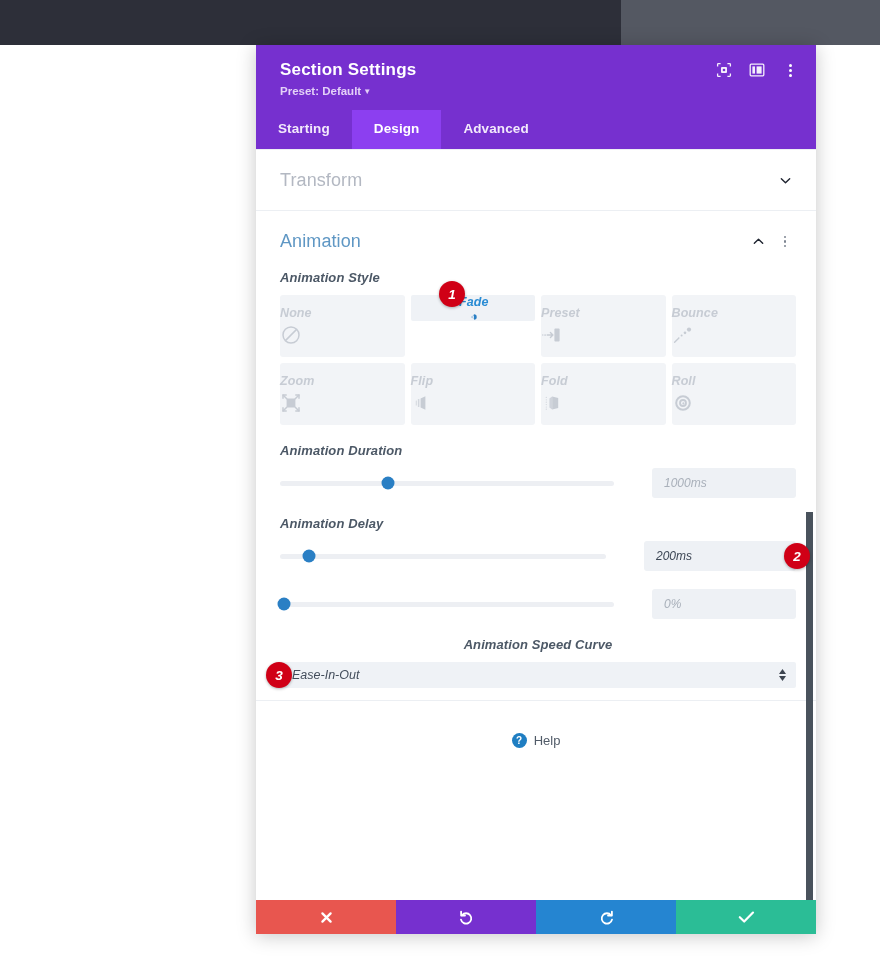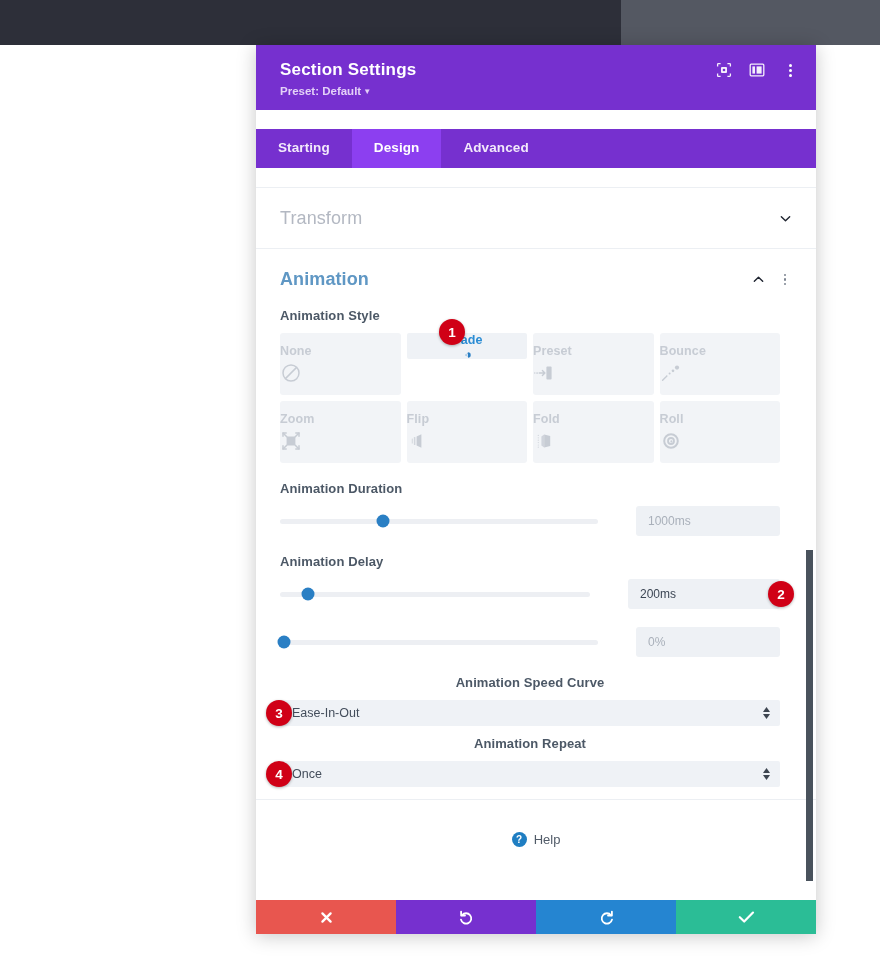--- a/index.html
+++ b/index.html
@@ -20,21 +20,20 @@
   }
   #page-lower{position:absolute;left:0;top:45px;right:0;bottom:0;background:#ffffff;}
 
   
   #modal{
     position:absolute;left:256px;top:45px;width:560px;height:889px;
     background:#ffffff;
     box-shadow:0 2px 18px rgba(0,0,0,.22);
     display:flex;flex-direction:column;
     overflow:hidden;
-    gap:19px;
   }
   
   .m-head{background:#7630cf;padding:14px 24px 10px 24px;position:relative;flex:0 0 auto;}
   .m-title{color:#fff;font-size:17px;font-weight:bold;letter-spacing:.2px;line-height:22px;}
   .m-preset{color:#e3d1f7;font-size:11.5px;font-weight:bold;margin-top:3px;line-height:14px;}
   .m-preset .caret{font-size:8px;margin-left:2px;position:relative;top:-1px;}
   .m-head-icons{position:absolute;right:18px;top:17px;display:flex;align-items:center;gap:17px;}
   .hicon{width:16px;height:16px;opacity:.92;display:block;}
   .dots{width:16px;height:16px;display:flex;flex-direction:column;align-items:center;justify-content:center;gap:2px;}
   .dots i{display:block;width:3px;height:3px;background:#fff;border-radius:50%;}
@@ -48,27 +47,27 @@
   
   .m-body{flex:1 1 auto;overflow:hidden;position:relative;background:#fff;}
   .m-scrollbar{position:absolute;right:3px;top:363px;width:7px;height:497px;background:#49525c;border-radius:0;}
 
   .sec-row{
     border-bottom:1px solid #eceff3;
     padding:20px 24px 19px 24px;display:flex;align-items:center;justify-content:space-between;
   }
   .sec-row.first{border-top:1px solid #eceff3;}
   .sec-title{font-size:18px;color:#b3b8c2;letter-spacing:.1px;}
-  .sec-title.open{color:#5f97c4;font-weight:bold;}
+  .sec-title.open{color:#5f97c4;}
   .sec-ctrl{display:flex;align-items:center;gap:13px;}
   .chev{width:13px;height:13px;color:#1f2430;}
   .dots-dark{width:14px;height:14px;display:flex;flex-direction:column;align-items:center;justify-content:center;gap:2px;}
   .dots-dark i{display:block;width:2.6px;height:2.6px;background:#7d8491;border-radius:50%;}
 
-  .panel{padding:12px 36px 0 24px;}
+  .panel{padding:12px 20px 0 24px;font-style:italic;}
   .fld-label{font-size:13px;color:#4c5866;font-weight:bold;margin-bottom:10px;letter-spacing:.1px;}
 
   
   .anim-grid{display:grid;grid-template-columns:repeat(4,1fr);gap:6px;position:relative;}
   .anim-card{
     background:#f2f4f7;border-radius:3px;height:62px;
     display:flex;flex-direction:column;align-items:flex-start;justify-content:center;gap:4px;
     cursor:pointer;position:relative;
   }
   .anim-card .nm{font-size:12.5px;font-weight:bold;color:#c7ccd4;letter-spacing:.1px;}
@@ -337,37 +336,20 @@
                 </svg>
               <svg width="7" height="5" viewBox="0 0 7 5">
                   <path d="M3.5 5L0 0h7z" fill="#3d4550"></path>
                 </svg>
             </span>
           </div>
           <div class="marker" id="mk3">3</div>
         </div>
       </div>
 
-      <div class="sel-block">
-        <div class="fld-label">Animation Repeat</div>
-        <div class="rel">
-          <div class="sel">
-            <span>Once</span>
-            <span class="sel-arrows">
-              <svg width="7" height="5" viewBox="0 0 7 5">
-                  <path d="M3.5 0L7 5H0z" fill="#3d4550"></path>
-                </svg>
-              <svg width="7" height="5" viewBox="0 0 7 5">
-                  <path d="M3.5 5L0 0h7z" fill="#3d4550"></path>
-                </svg>
-            </span>
-          </div>
-          <div class="marker" id="mk4">4</div>
-        </div>
-      </div>
 
     </div>
 
     <div style="border-top:1px solid #eceff3;margin-top:12px;">
       <div class="help-zone">
         <span class="help-ico">?</span>
         <span class="help-txt">Help</span>
       </div>
     </div>
 

